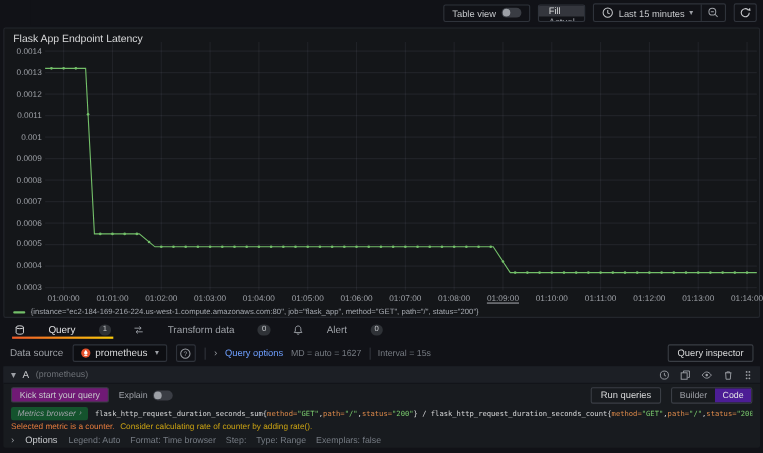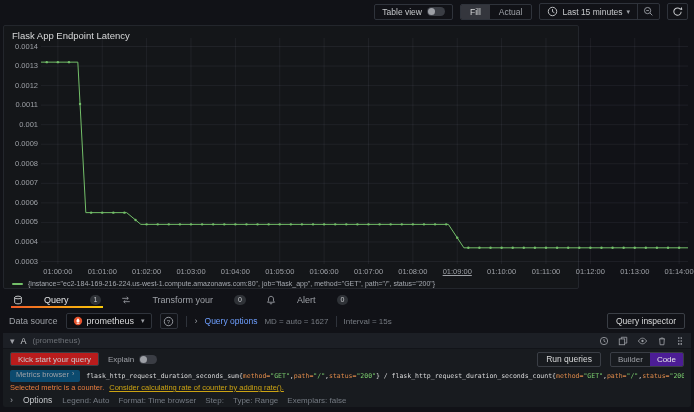--- a/index.html
+++ b/index.html
@@ -4,32 +4,32 @@
 <style>
   * { box-sizing: border-box; }
   body { margin:0; background:#0e0f13; font-family:"Liberation Sans", sans-serif; -webkit-font-smoothing:antialiased; }
   .root { position:relative; width:694px; height:412px; background:#111217; overflow:hidden; color:#d8d9da; }
 
   
   .topbar { position:absolute; top:0; left:0; right:0; height:23px; display:flex; align-items:center; justify-content:flex-end; gap:7px; padding-right:6px; background:#111217;margin-left:28px; }
   .tv-pill { display:flex; align-items:center; gap:5px; height:16px; padding:0 7px; border:1px solid #2f333b; border-radius:2px; font-size:8.5px; color:#c7c9cc; cursor:pointer; }
   .switch { width:18px; height:9px; border-radius:5px; background:#3a3d44; position:relative; }
   .switch .knob { position:absolute; left:1px; top:1px; width:7px; height:7px; border-radius:50%; background:#9da0a6; }
-  .seg { display:flex; border:1px solid #2f333b; border-radius:2px; overflow:hidden; height:16px; }
+  .seg { display:flex; border:1px solid #2f333b; border-radius:2px; overflow:hidden; height:16px;flex-direction:column; }
   .seg-btn { display:flex; align-items:center; padding:0 9px; font-size:8.5px; color:#9da0a6; background:transparent; border:none; cursor:pointer; font-family:inherit; }
   .seg-btn.active { background:#34363d; color:#d8d9da; }
   .time-group { display:flex; align-items:stretch; border:1px solid #2f333b; border-radius:2px; height:17px; }
   .time-btn { display:flex; align-items:center; gap:4px; padding:0 7px; font-size:8.5px; color:#c7c9cc; cursor:pointer; }
   .time-zoomout { display:flex; align-items:center; padding:0 5px; border-left:1px solid #2f333b; cursor:pointer; }
   .icon-btn { width:21px; height:17px; border:1px solid #2f333b; border-radius:2px; display:flex; align-items:center; justify-content:center; cursor:pointer; background:transparent; }
   .caret { font-size:7px; color:#9da0a6; }
   svg.ic { display:block; }
 
   
-  .panel { position:absolute; top:25px; left:3px; width:576px; height:264px; background:#141619; border:1px solid #23262c; border-radius:2px; }
+  .panel { position:absolute; top:25px; left:3px; width:688px; height:264px; background:#141619; border:1px solid #23262c; border-radius:2px; }
   .panel-title { position:absolute; top:4px; left:8px; font-size:9.5px; color:#d8d9da; }
   .chart { position:absolute; top:12px; left:0; width:686px; height:250px; }
   .chart svg.plot { position:absolute; top:0; left:0; }
   .ylabel { position:absolute; left:0; width:34px; text-align:right; font-size:7.5px; color:#9da0a6; line-height:8px; }
   .xlabel { position:absolute; top:229px; width:44px; text-align:center; font-size:7.5px; color:#9da0a6; }
   .legend { position:absolute; left:8px; top:254px; display:flex; align-items:center; gap:5px; font-size:7px; color:#a5a9b0; cursor:pointer; white-space:nowrap; }
   .legend-swatch { width:11px; height:2px; background:#73bf69; border-radius:1px; }
 
   
   .tabs { position:absolute; top:291px; left:3px; right:3px; height:17px; display:flex; align-items:stretch; gap:20px; padding-left:10px; }
@@ -52,33 +52,33 @@
   .spacer { flex:1; }
   .btn-sec { border:1px solid #3a3e45; border-radius:2px; height:16px; display:flex; align-items:center; padding:0 8px; font-size:8.5px; color:#d8d9da; background:transparent; cursor:pointer; font-family:inherit; }
 
   
   .qcard { position:absolute; top:333px; left:3px; width:688px; height:74px; background:#181b1f; border-radius:2px; }
   .qhead { height:16px; display:flex; align-items:center; gap:6px; padding:0 7px; background:#1c1f25; border-bottom:1px solid #121419; cursor:pointer; }
   .refid { font-size:9px; color:#c7c9cc; }
   .dshint { font-size:8px; color:#6e7278; }
   .qhead-icons { margin-left:auto; display:flex; align-items:center; gap:9px; }
   .qtoolbar { height:20px; display:flex; align-items:center; gap:9px; padding:0 7px; }
-  .kick { border:1px solid #3a3e45; background:#b91c1c; color:#c7c9cc; font-size:8px; height:14px; display:flex; align-items:center; padding:0 7px; border-radius:2px; cursor:pointer; }
+  .kick { border:1px solid #3a3e45; background:#701a75; color:#c7c9cc; font-size:8px; height:14px; display:flex; align-items:center; padding:0 7px; border-radius:2px; cursor:pointer; }
   .explain { display:flex; align-items:center; gap:5px; font-size:8px; color:#9da0a6; }
   .bc-seg { display:flex; border:1px solid #3a3e45; border-radius:2px; overflow:hidden; height:15px; }
   .bc-btn { display:flex; align-items:center; padding:0 7px; font-size:8px; color:#9da0a6; cursor:pointer; }
   .bc-btn.active { background:#4c1d95; color:#e3e4e6; }
   .qcode { display:flex; align-items:center; gap:6px; padding:0 7px; height:13px; }
-  .mbrowser { background:#0c4a6e; color:#9da0a6; font-size:7.5px; height:12px; display:flex; align-items:flex-start; gap:3px; padding:0 6px; border-radius:2px; cursor:pointer; white-space:nowrap; }
+  .mbrowser { background:#14532d; color:#9da0a6; font-size:7.5px; height:12px; display:flex; align-items:center; gap:3px; padding:0 6px; border-radius:2px; cursor:pointer; white-space:nowrap;font-style:italic; }
   .code { flex:1; font-family:"DejaVu Sans Mono", monospace; font-size:6.5px; white-space:nowrap; overflow:hidden; color:#d8d9da; cursor:text; }
   .code .key { color:#de8a4a; }
   .code .val { color:#7ccf6f; }
   .qwarn { display:flex; align-items:center; gap:5px; padding:0 7px; height:11px; font-size:7.5px; white-space:nowrap; }
   .warn-main { color:#e87d3e; }
-  .warn-link { color:#cba313; text-decoration:underline; cursor:pointer; }
+  .warn-link { color:#cba313; cursor:pointer; }
   .qoptsrow { display:flex; align-items:center; gap:10px; padding:0 7px; height:14px; font-size:8px; color:#757b83; }
   .qoptsrow .olabel { color:#c7c9cc; font-size:8.5px; }
 </style>
 </head>
 <body>
 
 <div class="root">
 
   <div class="topbar">
     <div class="tv-pill">
@@ -246,21 +246,21 @@
           <ellipse cx="6" cy="3" rx="4" ry="1.6" fill="none" stroke="#e3e4e6" stroke-width="1"></ellipse>
           <path d="M2 3v6c0 .9 1.8 1.6 4 1.6s4-.7 4-1.6V3" fill="none" stroke="#e3e4e6" stroke-width="1"></path>
         </svg>
       <span>Query</span>
       <span class="badge">1</span>
     </div>
     <div class="tab">
       <svg class="ic" width="10" height="10" viewBox="0 0 12 12">
           <path d="M1.5 4h7M6.8 2.2 8.8 4 6.8 5.8M10.5 8h-7M5.2 6.2 3.2 8l2 1.8" fill="none" stroke="#9da0a6" stroke-width="1"></path>
         </svg>
-      <span>Transform your</span>
+      <span>Transform data</span>
       <span class="badge">0</span>
     </div>
     <div class="tab">
       <svg class="ic" width="10" height="10" viewBox="0 0 12 12">
           <path d="M6 1.6c-1.9 0-3 1.4-3 3.1v2.4L1.8 8.7h8.4L9 7.1V4.7c0-1.7-1.1-3.1-3-3.1z" fill="none" stroke="#9da0a6" stroke-width="1"></path>
           <path d="M4.9 9.7a1.1 1.1 0 0 0 2.2 0" fill="none" stroke="#9da0a6" stroke-width="1"></path>
         </svg>
       <span>Alert</span>
       <span class="badge">0</span>
     </div>

